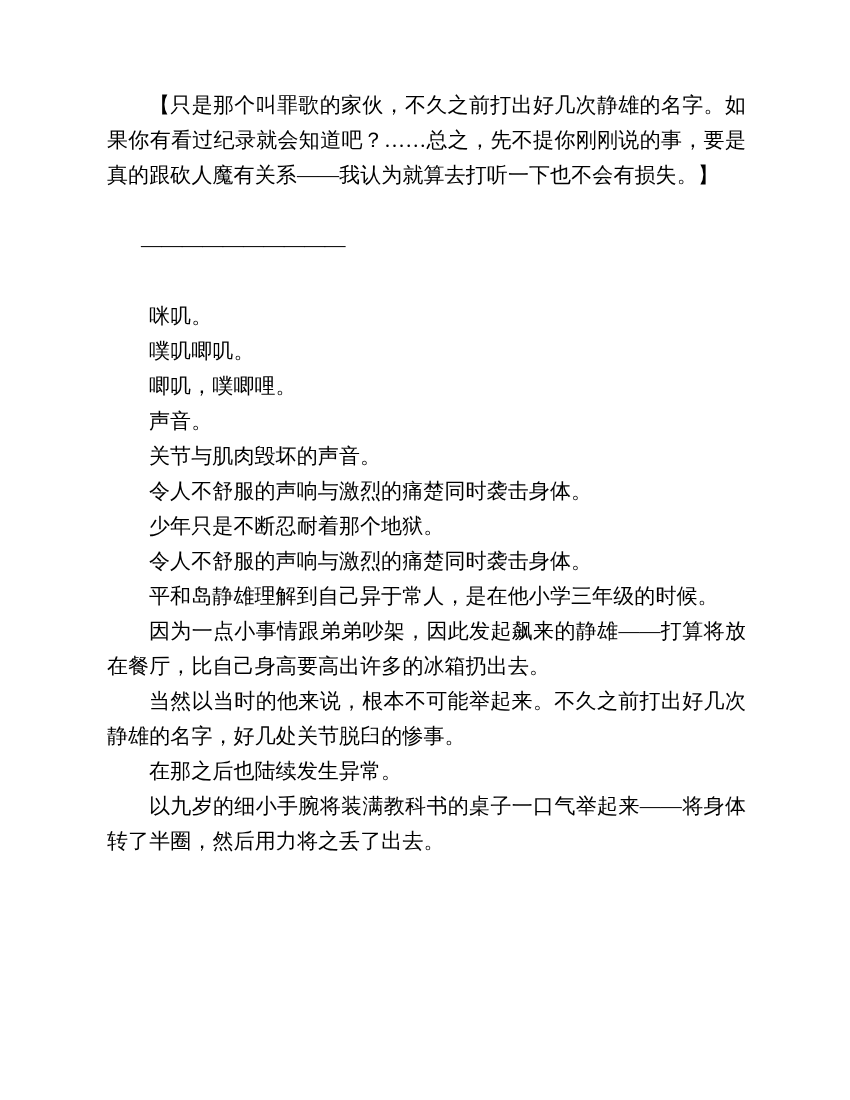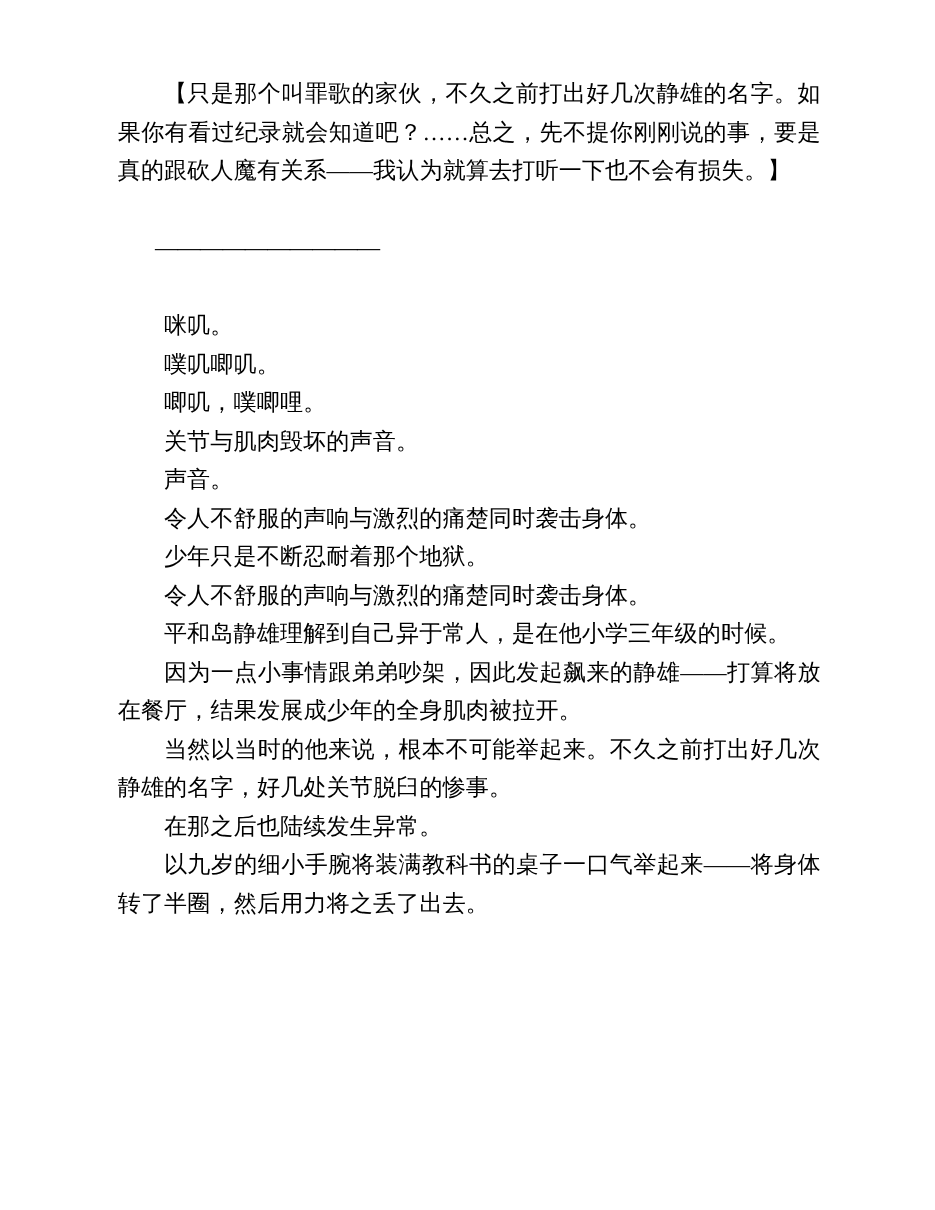--- a/index.html
+++ b/index.html
@@ -19,21 +19,21 @@
   .page {
     position: relative;
     width: 850px;
     height: 1100px;
     background: #ffffff;
     box-sizing: border-box;
   }
   .text-column {
     position: absolute;
     left: 107px;
-    top: 68px;
+    top: 88px;
     width: 639px;
   }
   p.para {
     margin: 0;
     padding: 0;
     font-size: 21px;
     line-height: 35px;
     text-align: justify;
     text-justify: inter-ideograph;
     text-indent: 42px;
@@ -67,33 +67,33 @@
     <div class="separator-line">——————————</div>
 
     <div class="gap-after-rule"></div>
 
     <p class="para">咪叽。</p>
 
     <p class="para">噗叽唧叽。</p>
 
     <p class="para">唧叽，噗唧哩。</p>
 
+    <p class="para">声音。</p>
+
     <p class="para">关节与肌肉毁坏的声音。</p>
-
-    <p class="para">声音。</p>
 
     <p class="para">令人不舒服的声响与激烈的痛楚同时袭击身体。</p>
 
     <p class="para">少年只是不断忍耐着那个地狱。</p>
 
     <p class="para">令人不舒服的声响与激烈的痛楚同时袭击身体。</p>
 
     <p class="para">平和岛静雄理解到自己异于常人，是在他小学三年级的时候。</p>
 
-    <p class="para">因为一点小事情跟弟弟吵架，因此发起飙来的静雄——打算将放在餐厅，结果发展成少年的全身肌肉被拉开。</p>
+    <p class="para">因为一点小事情跟弟弟吵架，因此发起飙来的静雄——打算将放在餐厅，比自己身高要高出许多的冰箱扔出去。</p>
 
     <p class="para">当然以当时的他来说，根本不可能举起来。不久之前打出好几次静雄的名字，好几处关节脱臼的惨事。</p>
 
     <p class="para">在那之后也陆续发生异常。</p>
 
 
     <p class="para">以九岁的细小手腕将装满教科书的桌子一口气举起来——将身体转了半圈，然后用力将之丢了出去。</p>
 
 
 

